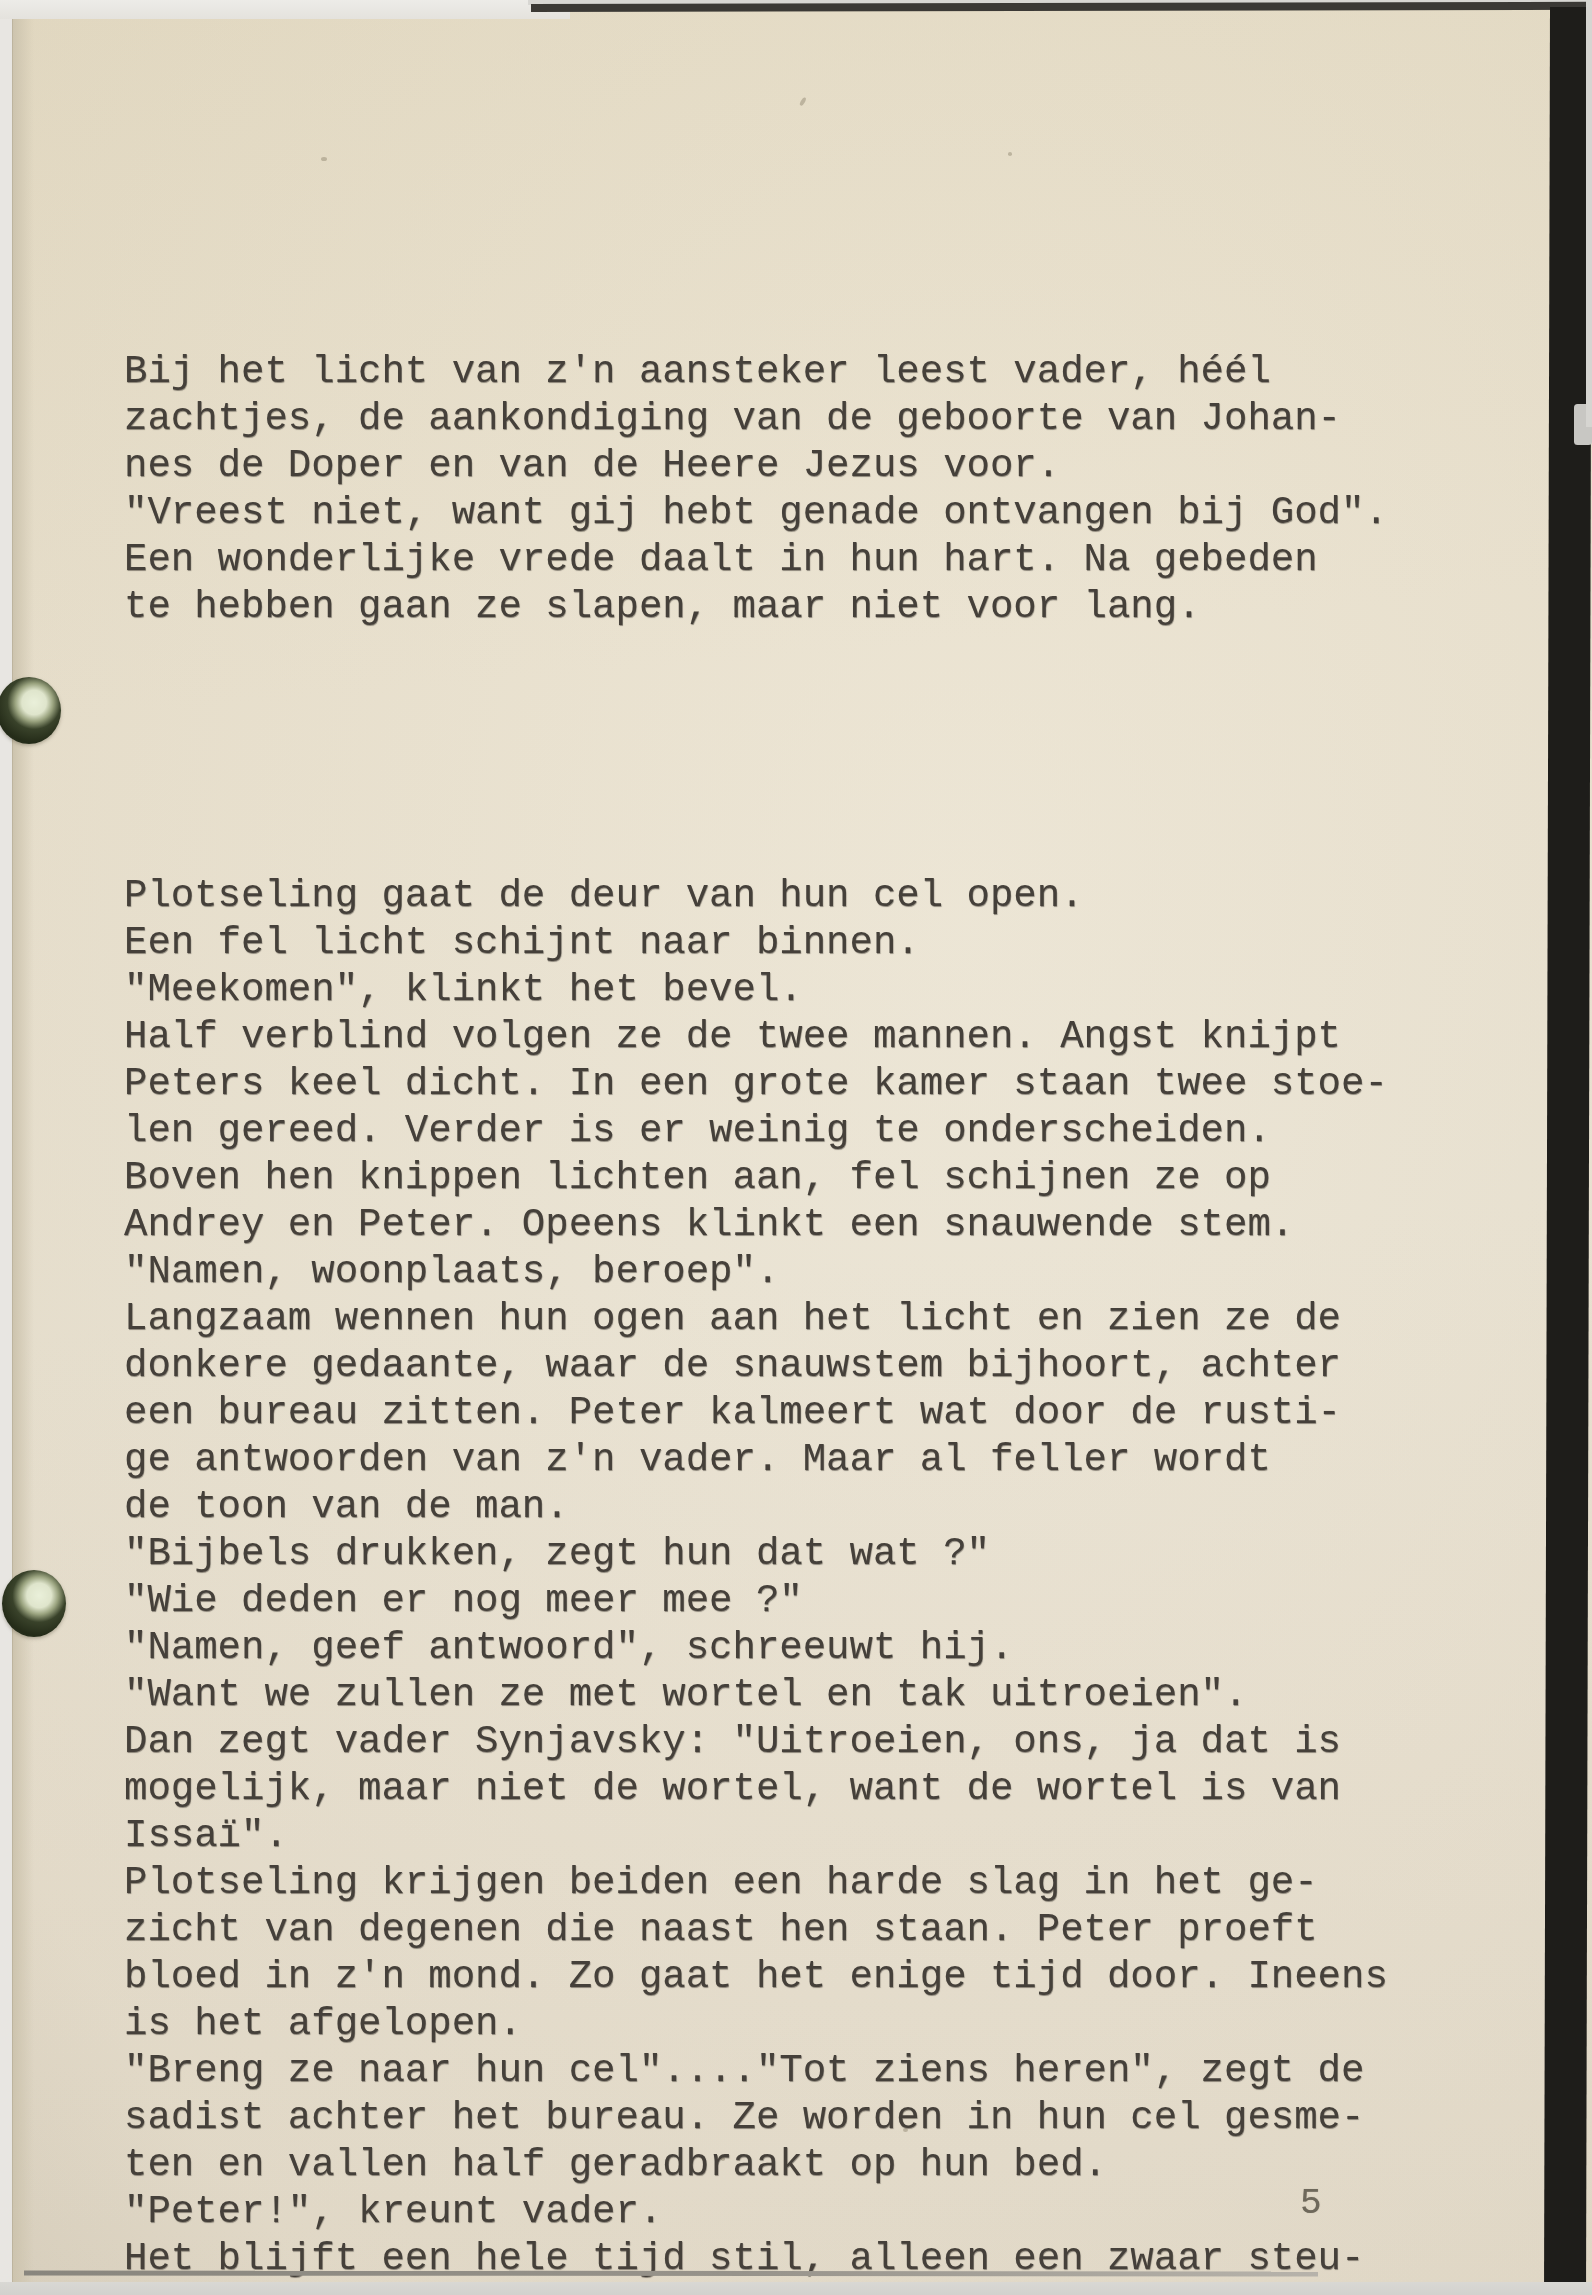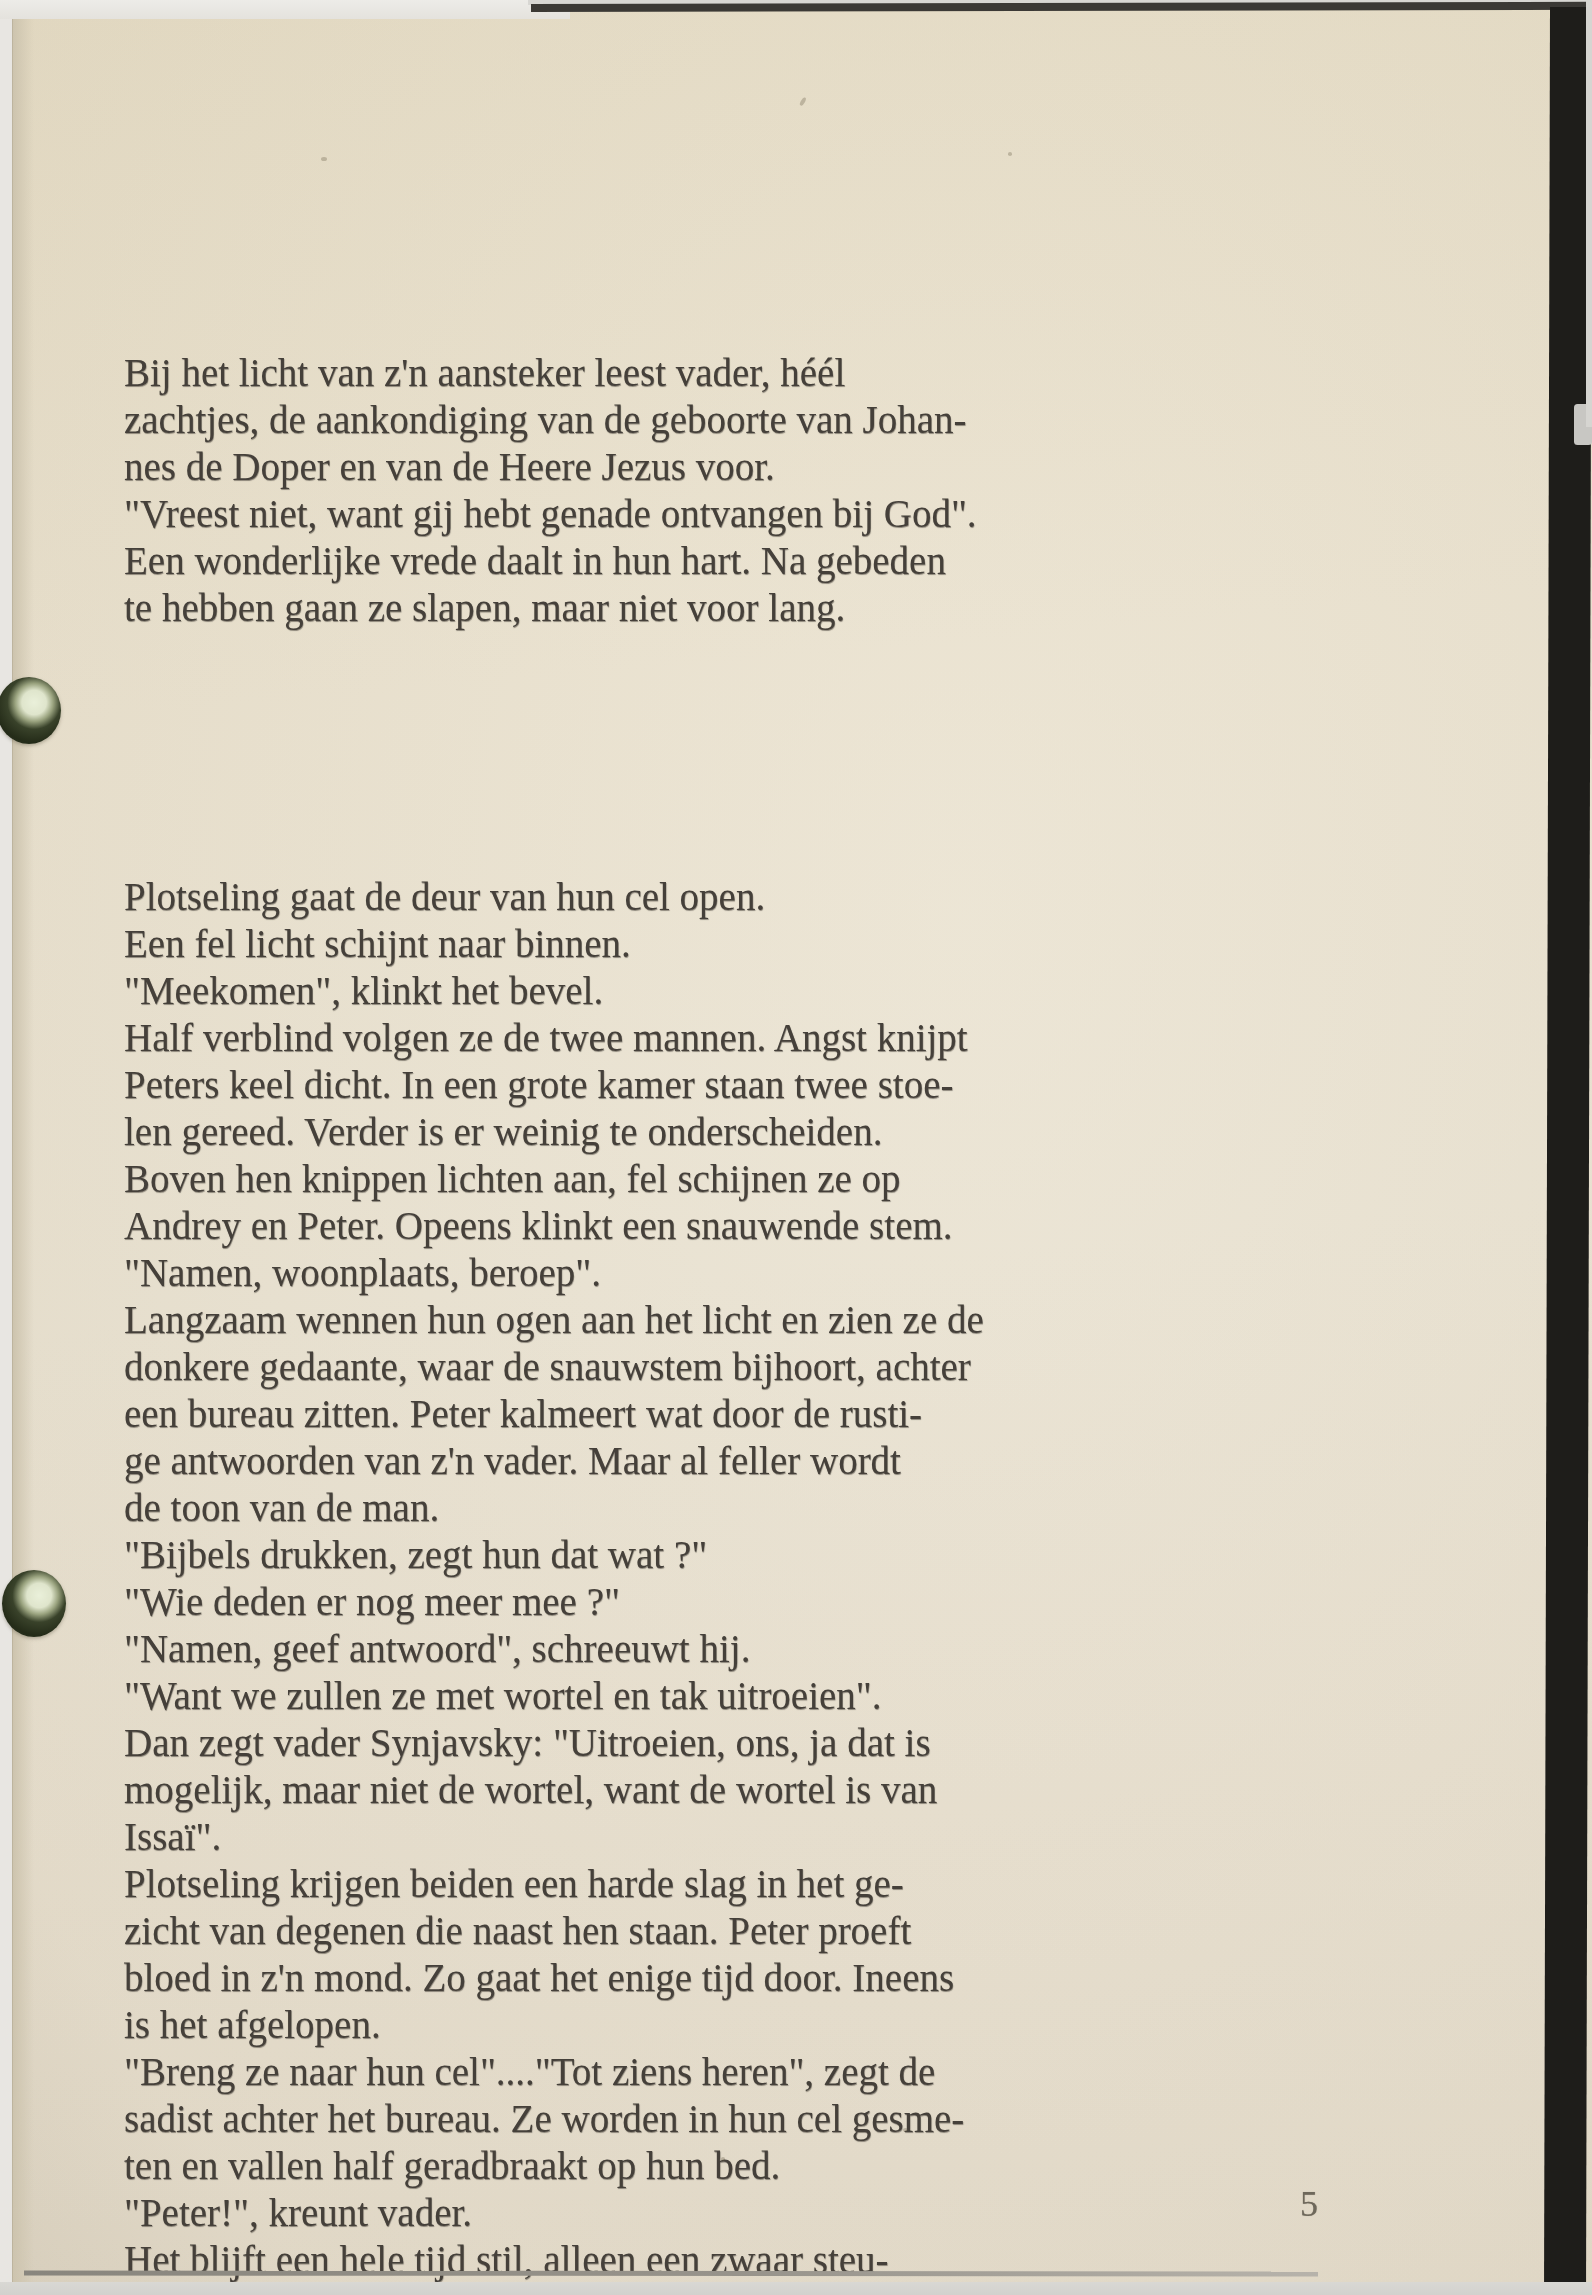--- a/index.html
+++ b/index.html
@@ -1,17 +1,17 @@
 <!DOCTYPE html>
 <html style="font-size:14px"><head>
 <meta charset="utf-8">
 <style>
   html,body{margin:0;padding:0;background:#c9c9c5;}
   .scan{position:relative;width:1592px;height:2295px;overflow:hidden;
-        background:#dddcd8;font-family:Liberation Serif, serif;}
+        background:#dddcd8;font-family:Liberation Mono, monospace;}
   
   .page{position:absolute;left:12px;top:0;width:1580px;height:2282px;
         background:linear-gradient(175deg,#e6ddc6 0%,#eae2cf 30%,#eae3d2 55%,#e8e0cf 78%,#e5ddcc 100%);}
   .page-inner-shade{position:absolute;left:0;top:0;width:100%;height:100%;
         background:radial-gradient(ellipse at 60% 40%, rgba(255,255,255,0.10) 0%, rgba(120,100,70,0.05) 85%, rgba(110,95,70,0.12) 100%);}
   
   .bed-left{position:absolute;left:0;top:0;width:12px;height:2295px;background:#e8e6e2;}
   .page-edge-left{position:absolute;left:12px;top:0;width:21px;height:2282px;
         background:linear-gradient(90deg,#cdc4ae 0%,rgba(205,196,174,0) 100%);
         border-left:1.7px solid #bdb49e;}

